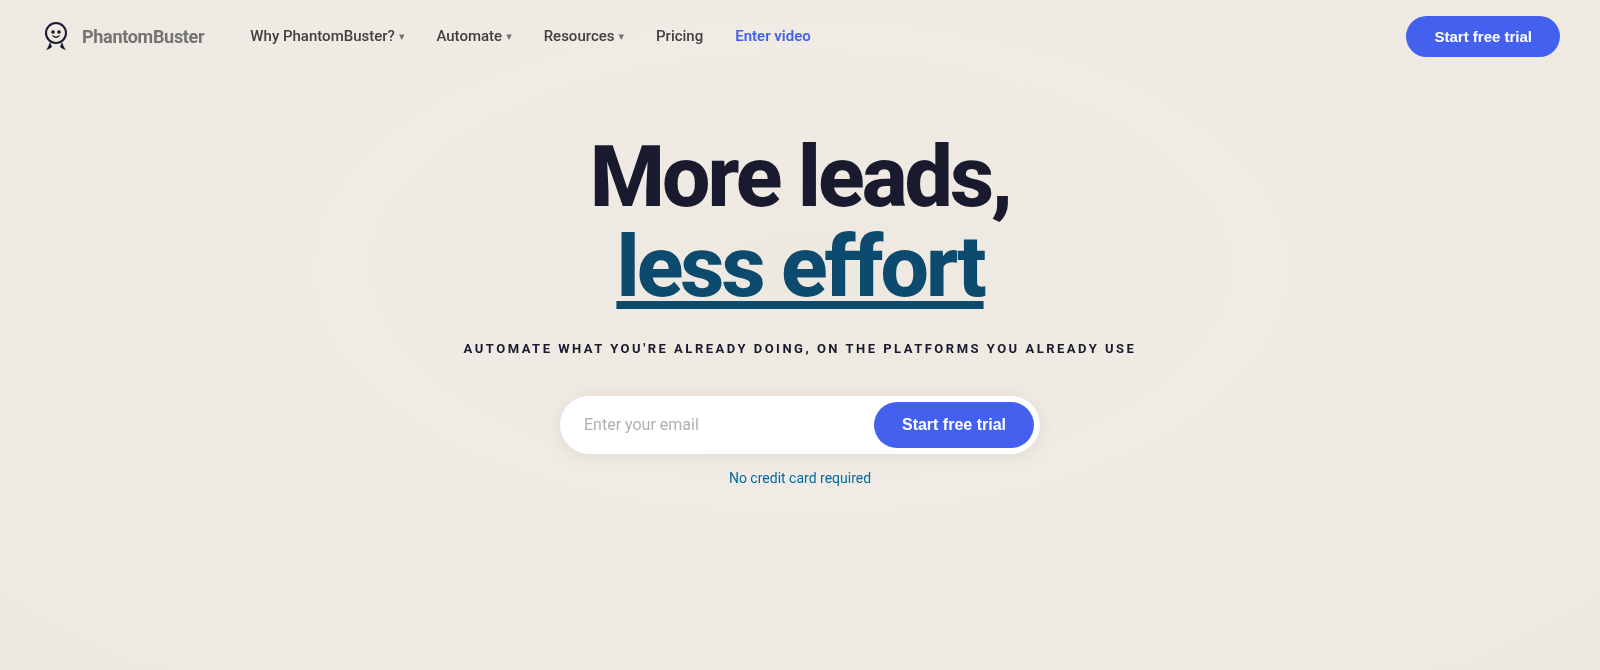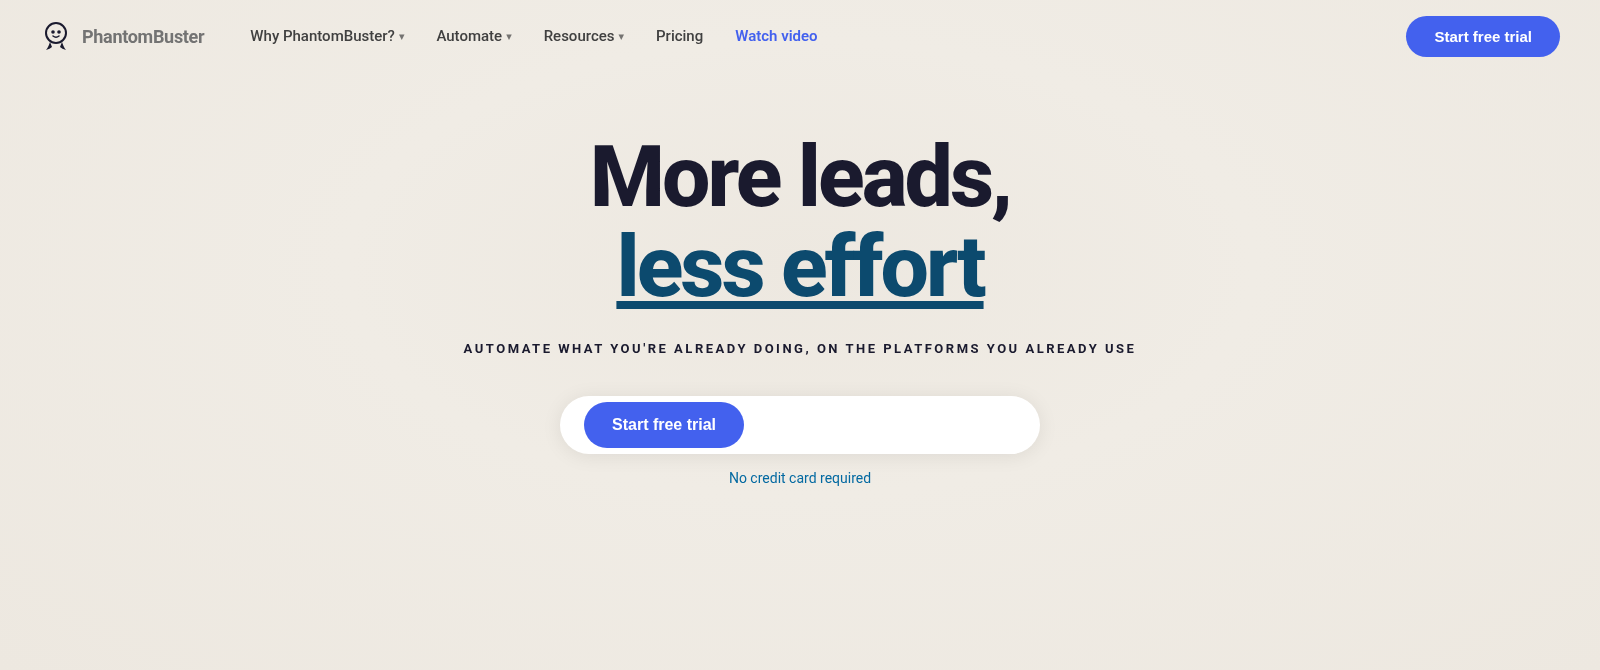--- a/index.html
+++ b/index.html
@@ -223,35 +223,36 @@
       <span class="chevron">▾</span>
     </a>
     <a class="nav-item" href="#">
       <span>Resources</span>
       <span class="chevron">▾</span>
     </a>
     <a class="nav-item" href="#">
       <span>Pricing</span>
     </a>
     <a class="nav-item watch-video" href="#">
-      <span>Watch video</span>
+      <span>Enter video</span>
     </a>
   </div>
 
   <div class="nav-actions">
     <button class="btn-start-trial-nav">Start free trial</button>
   </div>
 </nav>
 
 <section class="hero">
   <h1 class="hero-title">
     <span>More leads,</span>
     <span class="hero-title-colored">less effort</span>
   </h1>
 
   <p class="hero-subtitle">Automate what you're already doing, on the platforms you already use</p>
 
   <div class="hero-email-form">
+    <input class="hero-email-input" type="email" placeholder="Enter your email" style="">
     <button class="btn-start-trial-hero">Start free trial</button>
   </div>
 
   <p class="hero-no-cc">No credit card required</p>
 </section>
 
 </body></html>

